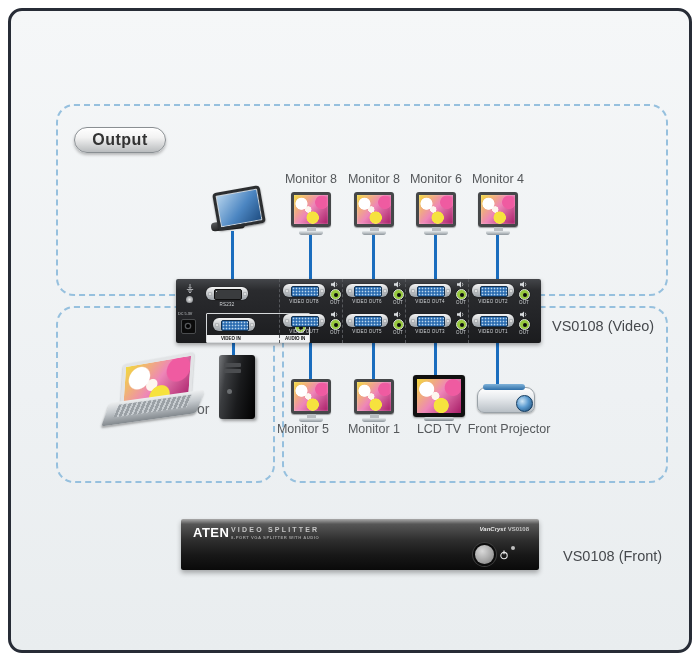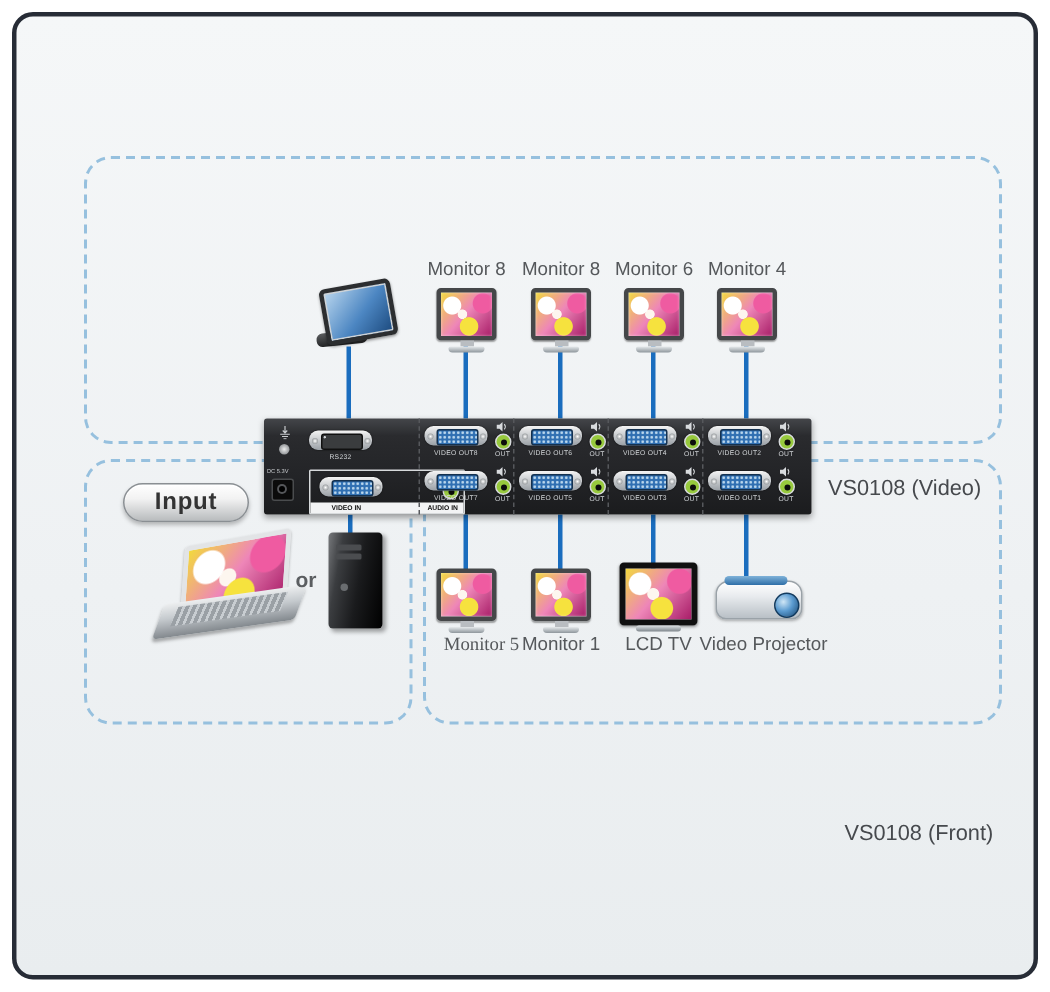--- a/index.html
+++ b/index.html
@@ -52,21 +52,21 @@
   .lapbase{position:absolute;left:2px;top:38px;width:96px;height:22px;border-radius:3px;
            background:linear-gradient(180deg,#eceeef 0%,#c4c9cd 45%,#83898e 100%);
            transform:rotate(-8deg) skewX(-28deg);box-shadow:0 2px 2px rgba(0,0,0,.3);}
   .lapkeys{position:absolute;left:10px;top:3px;width:74px;height:12px;
            background:repeating-linear-gradient(90deg,#9aa0a5 0 3px,#c8cdd1 3px 5px);transform:skewX(-4deg);}
   
   .tower{position:absolute;left:208px;top:344px;width:36px;height:64px;border-radius:3px;
          background:linear-gradient(100deg,#77797c 0%,#3b3d40 22%,#1a1b1d 55%,#000 100%);box-shadow:2px 2px 3px rgba(0,0,0,.35);}
   .tower .bay{position:absolute;left:5px;width:17px;height:4px;background:#4b4d50;border-radius:1px;}
   .tower .btn{position:absolute;left:8px;top:34px;width:5px;height:5px;border-radius:50%;background:#6a6d70;}
-  .or{position:absolute;left:186px;top:367px;font-size:14px;font-weight:bold;color:#5b5e61;}
+  .or{position:absolute;left:186px;top:390px;font-size:14px;font-weight:normal;color:#5b5e61;}
   
   .touch{position:absolute;left:198px;top:178px;width:52px;height:44px;}
   .tscreen{position:absolute;left:6px;top:0;width:42px;height:32px;border:3px solid #2c2e30;border-radius:4px;
            background:linear-gradient(135deg,#b9d6ee 0%,#4c86c2 55%,#1c4a7e 100%);
            transform:rotate(-10deg);box-shadow:0 1px 2px rgba(0,0,0,.4), inset 0 0 0 1px #cfd3d6;}
   .tbase{position:absolute;left:2px;top:32px;width:34px;height:9px;border-radius:4px;
          background:linear-gradient(#5a5c5e,#232425);transform:rotate(-6deg);}
   
   .rear{position:absolute;left:165px;top:268px;width:365px;height:64px;
         background:linear-gradient(180deg,#44464a 0%,#2a2b2e 18%,#232427 60%,#1b1c1e 100%);
@@ -110,21 +110,21 @@
 </head>
 <body>
 
 <div class="stage">
   <div class="frame">
 
     <div class="dbox box-output"></div>
     <div class="dbox box-input"></div>
     <div class="dbox box-out2"></div>
 
-    <div class="pill pill-input"><span>Input</span></div>
+    <div class="pill pill-output"><span>Output</span></div>
 
     <div class="cline" style="left:220px;top:220px;height:48px;"></div>
     <div class="cline" style="left:298px;top:219px;height:49px;"></div>
     <div class="cline" style="left:361px;top:219px;height:49px;"></div>
     <div class="cline" style="left:423px;top:219px;height:49px;"></div>
     <div class="cline" style="left:485px;top:219px;height:49px;"></div>
 
     <div class="cline" style="left:221px;top:332px;height:56px;"></div>
     <div class="cline" style="left:298px;top:332px;height:38px;"></div>
     <div class="cline" style="left:361px;top:332px;height:38px;"></div>
@@ -347,21 +347,33 @@
     <div class="tv" style="left:402px;top:364px;">
       <div class="tvscreen flower"></div>
         <div class="tvbase"></div>
     </div>
     <div class="projector" style="left:466px;top:372px;">
       <div class="projbody"></div>
       <div class="projband"></div>
       <div class="projlens"></div>
     </div>
 
-    <div class="devlabel" style="left:264px;top:411px;font-family:Liberation Serif, serif;">Monitor 5</div>
+    <div class="devlabel" style="left:246px;top:411px;">Monitor 5</div>
     <div class="devlabel" style="left:317px;top:411px;">Monitor 1</div>
     <div class="devlabel" style="left:382px;top:411px;">LCD TV</div>
-    <div class="devlabel" style="left:448px;top:411px;width:100px;">Video Projector</div>
-
+    <div class="devlabel" style="left:448px;top:411px;width:100px;">Front Projector</div>
+
+    <div class="front">
+      <div class="aten">ATEN</div>
+      <div class="ftitle">VIDEO SPLITTER</div>
+      <div class="fsub">8-PORT VGA SPLITTER WITH AUDIO</div>
+      <div class="vancryst"><b>VanCryst</b><span>VS0108</span></div>
+      <div class="pwrbtn"></div>
+      <svg class="pwrglyph" width="10" height="10" viewBox="0 0 10 10">
+        <circle cx="5" cy="5.6" r="3.2" fill="none" stroke="#e8e8e8" stroke-width="1.1"></circle>
+        <path d="M5 .6 V4.2" stroke="#e8e8e8" stroke-width="1.2"></path>
+      </svg>
+      <div class="led"></div>
+    </div>
     <div class="caption" style="left:552px;top:537px;">VS0108 (Front)</div>
 
   </div>
 </div>
 
 </body></html>

